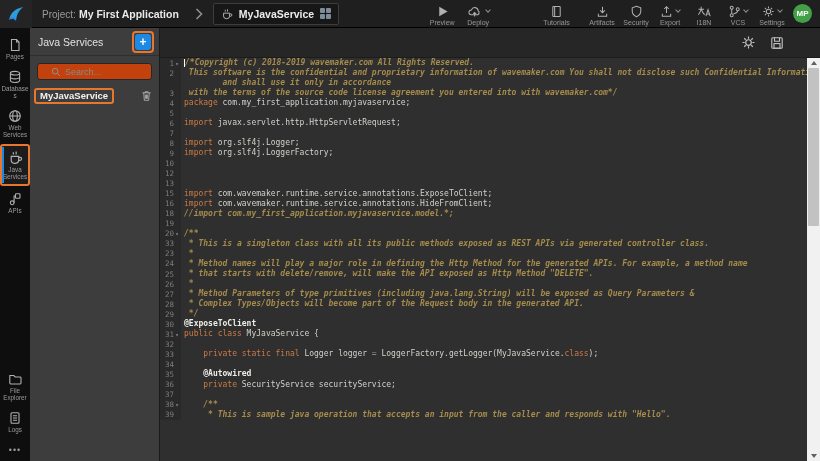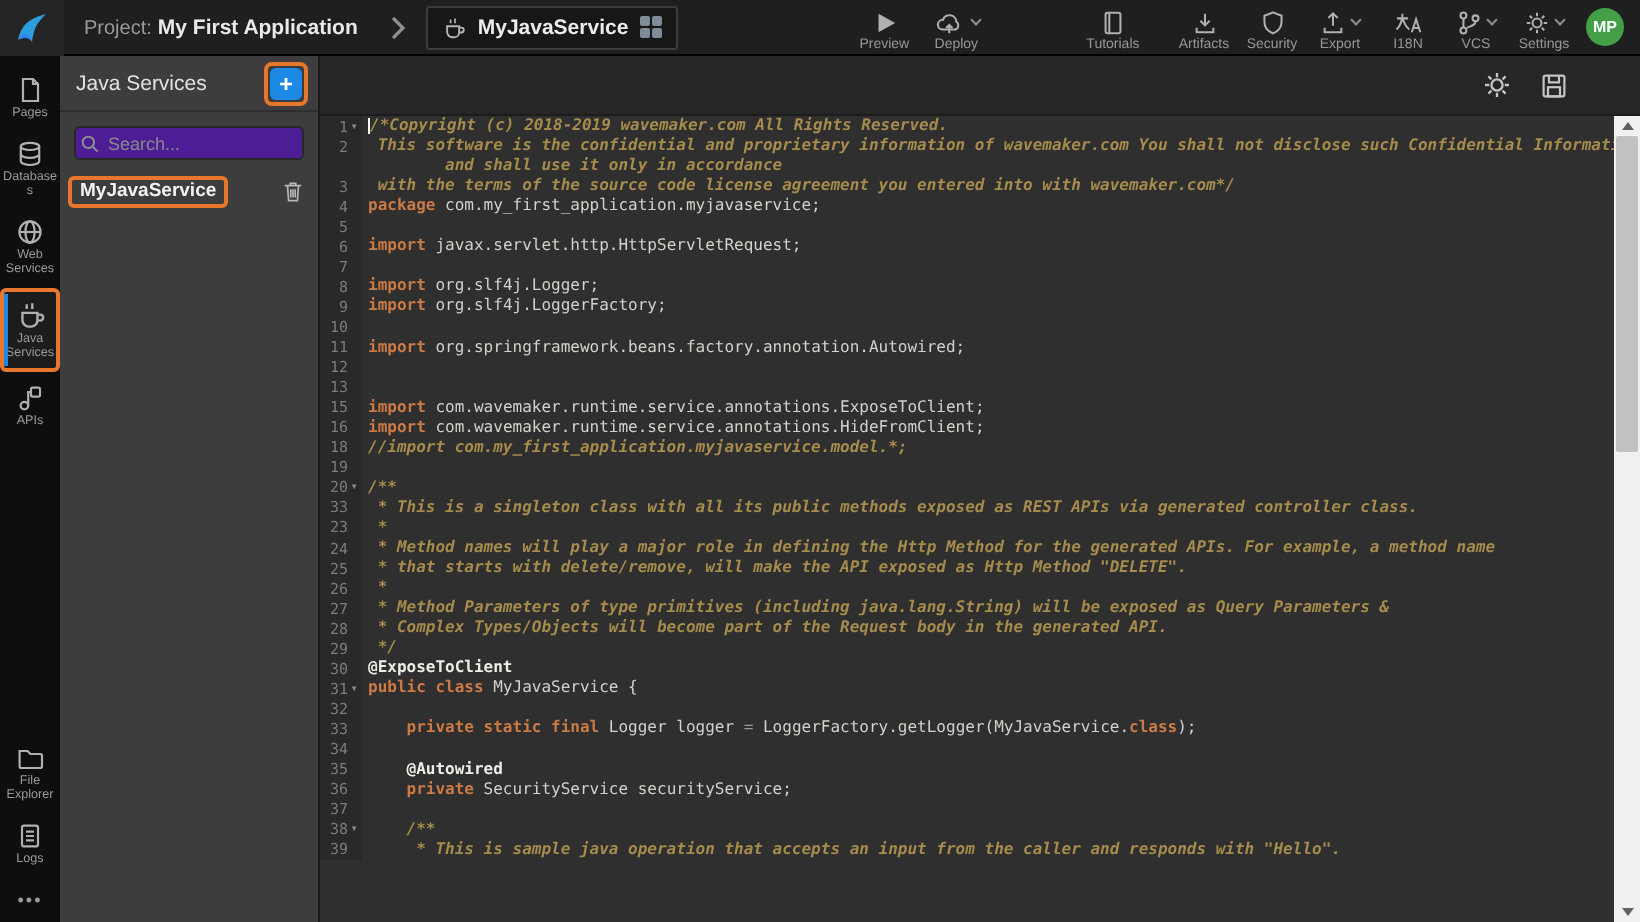--- a/index.html
+++ b/index.html
@@ -55,23 +55,23 @@
   
   .panel { position:absolute; top:28px; left:30px; width:130px; height:433px;
            background:#3d3d3d; border-right:1px solid #1a1a1a; }
   .panel-header { height:28px; display:flex; align-items:center; justify-content:space-between;
                   padding:0 5px 0 8px; border-bottom:1px solid #2e2e2e; }
   .panel-title { font-size:10.5px; color:#e2e2e2; }
   .add-wrap { border:2px solid #E8772E; border-radius:4px; padding:1px; }
   .add-btn { width:16px; height:16px; background:#1E88E5; color:#fff; border:none;
              border-radius:3px; font-size:12px; line-height:14px; font-weight:bold;
              display:flex; align-items:center; justify-content:center; cursor:pointer; }
-  .search-box { margin:7px 7px 6px 7px; height:17px; background:#4c1d95;
+  .search-box { margin:7px 7px 6px 7px; height:17px; background:#c2410c;
                 border:1px solid #272727; border-radius:3px; display:flex;
-                align-items:center; padding:0 2px; gap:4px; }
+                align-items:center; padding:0 13px; gap:4px; }
   .search-box input { background:transparent; border:none; outline:none; color:#cfcfcf;
                       font-size:9px; width:90px; font-family:"Liberation Sans",sans-serif; }
   .search-box input::placeholder { color:#8a8a8a; }
   .svc-item { height:19px; display:flex; align-items:center; justify-content:space-between;
               padding:0 7px 0 4px; cursor:pointer; }
   .svc-name { border:2px solid #E8772E; border-radius:3px; padding:0 4px; height:16px;
               display:flex; align-items:center; color:#f2f2f2; font-size:9.5px;
               font-weight:bold; white-space:nowrap; }
 
   
@@ -85,21 +85,21 @@
   .code-area { position:absolute; top:30px; left:0; right:13px; bottom:0; overflow:hidden; }
   .code-row { display:flex; height:10.05px; align-items:center; }
   .gutter { width:21px; flex:none; background:#292929; color:#7c7c7c; font-size:7.5px;
             font-family:"DejaVu Sans Mono",monospace; display:flex;
             justify-content:flex-end; align-items:center; height:100%; padding-right:1px; }
   .gutter .fold { width:6px; font-size:6px; color:#8a8a8a; text-align:center; cursor:pointer; }
   .gutter .nofold { width:6px; }
   .codeline { flex:1; font-family:"DejaVu Sans Mono",monospace; font-size:8px;
               line-height:10.05px; white-space:pre; padding-left:3px; overflow:hidden;
               color:#D2D2CC; }
-  .tok-kw { color:#CB7A45; font-weight:bold; }
+  .tok-kw { color:#CB7A45; font-weight:normal; }
   .tok-cmt { color:#A58B4C; font-style:italic;font-weight:bold; }
   .tok-txt { color:#D2D2CC; }
   .tok-ann { color:#EDEDE8; font-weight:bold;text-align:center; }
   .tok-op  { color:#9a9a9a; }
   .caret-bar { display:inline-block; width:1px; height:8px; background:#fff;
                vertical-align:middle; }
 
   .vscroll { position:absolute; top:30px; right:0; bottom:0; width:13px; background:#f1f1f1; }
   .sb-btn { position:absolute; left:0; width:13px; height:10px; background:#f1f1f1;
             display:flex; align-items:center; justify-content:center; cursor:pointer; }
@@ -429,27 +429,20 @@
         </div>
         <div class="code-row">
           <div class="gutter">
             <span>10</span>
             <span class="nofold"></span>
           </div>
           <div class="codeline"></div>
         </div>
         <div class="code-row">
           <div class="gutter">
-            <span>11</span>
-            <span class="nofold"></span>
-          </div>
-          <div class="codeline"><span class="tok-kw">import</span><span class="tok-txt"> org.springframework.beans.factory.annotation.Autowired;</span></div>
-        </div>
-        <div class="code-row">
-          <div class="gutter">
             <span>12</span>
             <span class="nofold"></span>
           </div>
           <div class="codeline"></div>
         </div>
         <div class="code-row">
           <div class="gutter">
             <span>13</span>
             <span class="nofold"></span>
           </div>

